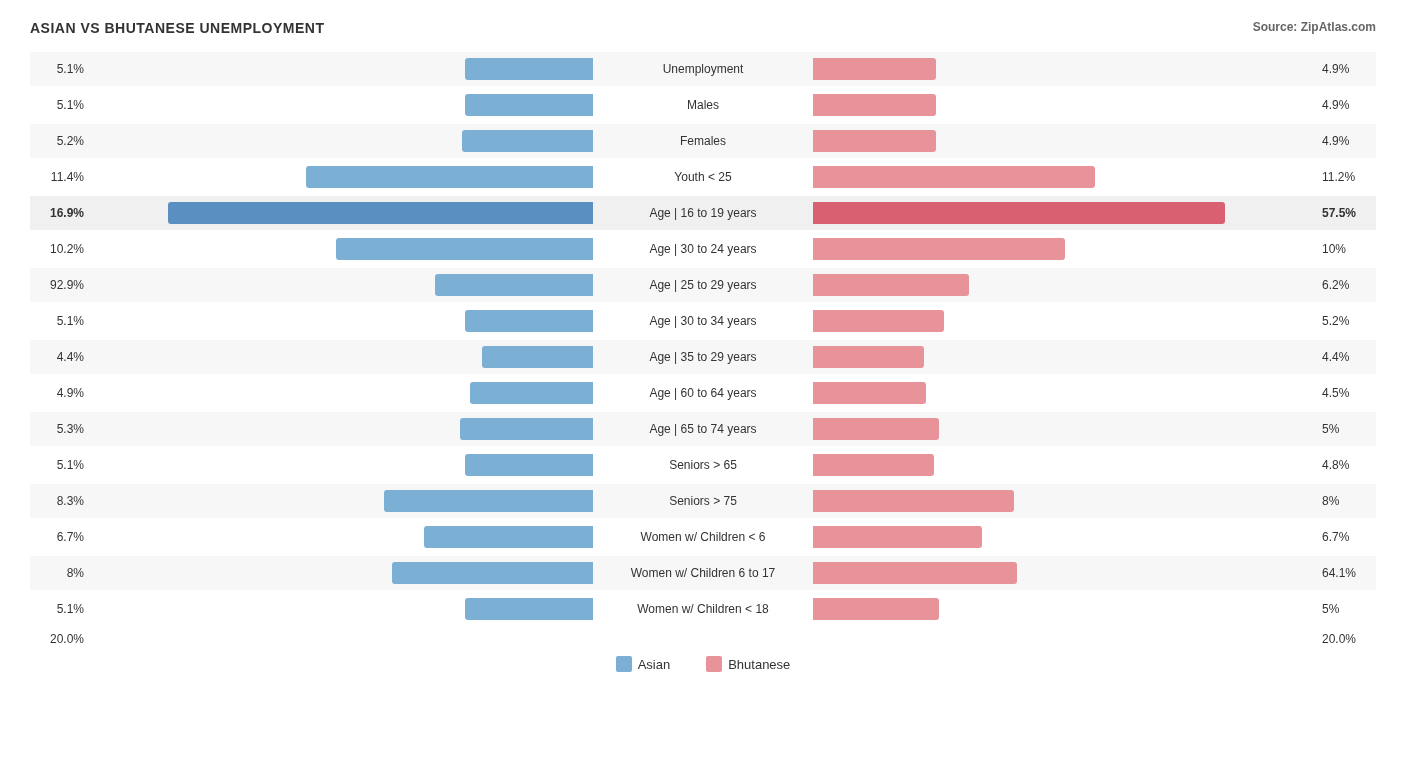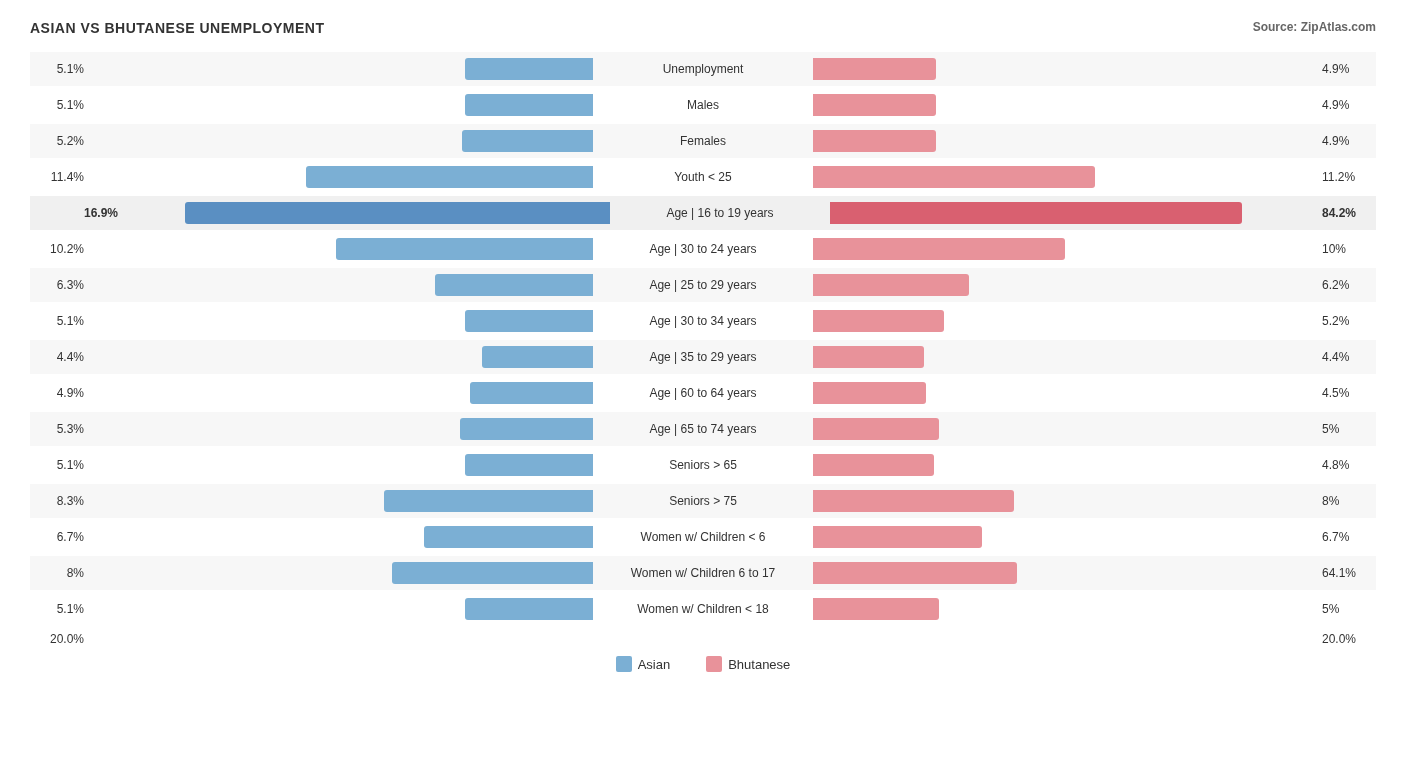--- a/index.html
+++ b/index.html
@@ -44,21 +44,20 @@
       position: relative;
     }
     .row:nth-child(odd) {
       background: #f7f7f7;
     }
     .row:nth-child(even) {
       background: #fff;
     }
     .row-highlighted {
       background: #f0f0f0 !important;
-      padding-left: 34px;
     }
     
     
     
     .bar-area {
       display: flex;
       align-items: center;
       width: 100%;
       height: 100%;
       position: relative;
@@ -239,39 +238,39 @@
       <div class="row row-highlighted" style="background: rgb(232, 232, 240);">
       <div class="bar-area">
         <div class="left-value">16.9%</div>
         <div class="left-bar-container">
           <div class="left-bar" style="width:425px; background:#5a8fc2;"></div>
         </div>
         <div class="label-cell">Age | 16 to 19 years</div>
         <div class="right-bar-container">
           <div class="right-bar" style="width:412px; background:#d96070;"></div>
         </div>
-        <div class="right-value">84.2%</div>
+        <div class="right-value">57.5%</div>
       </div>
     </div>
       <div class="row" style="">
       <div class="bar-area">
         <div class="left-value">10.2%</div>
         <div class="left-bar-container">
           <div class="left-bar" style="width:257px; background:#7bafd4;"></div>
         </div>
         <div class="label-cell">Age | 30 to 24 years</div>
         <div class="right-bar-container">
           <div class="right-bar" style="width:252px; background:#e8929a;"></div>
         </div>
         <div class="right-value">10%</div>
       </div>
     </div>
       <div class="row" style="">
       <div class="bar-area">
-        <div class="left-value">6.3%</div>
+        <div class="left-value">92.9%</div>
         <div class="left-bar-container">
           <div class="left-bar" style="width:158px; background:#7bafd4;"></div>
         </div>
         <div class="label-cell">Age | 25 to 29 years</div>
         <div class="right-bar-container">
           <div class="right-bar" style="width:156px; background:#e8929a;"></div>
         </div>
         <div class="right-value">6.2%</div>
       </div>
     </div>

